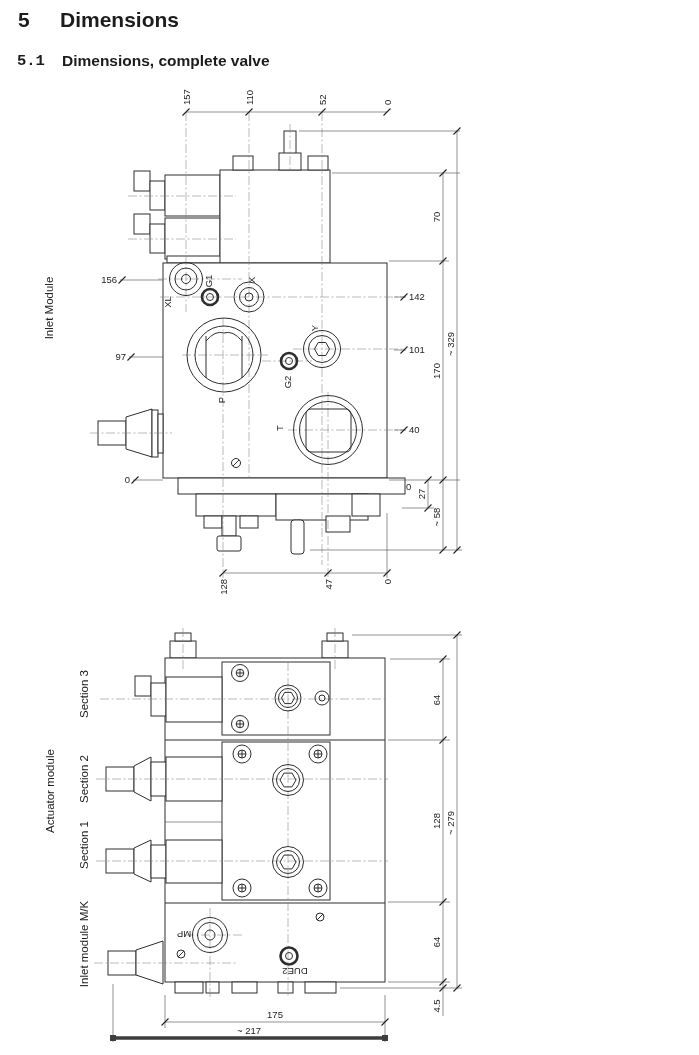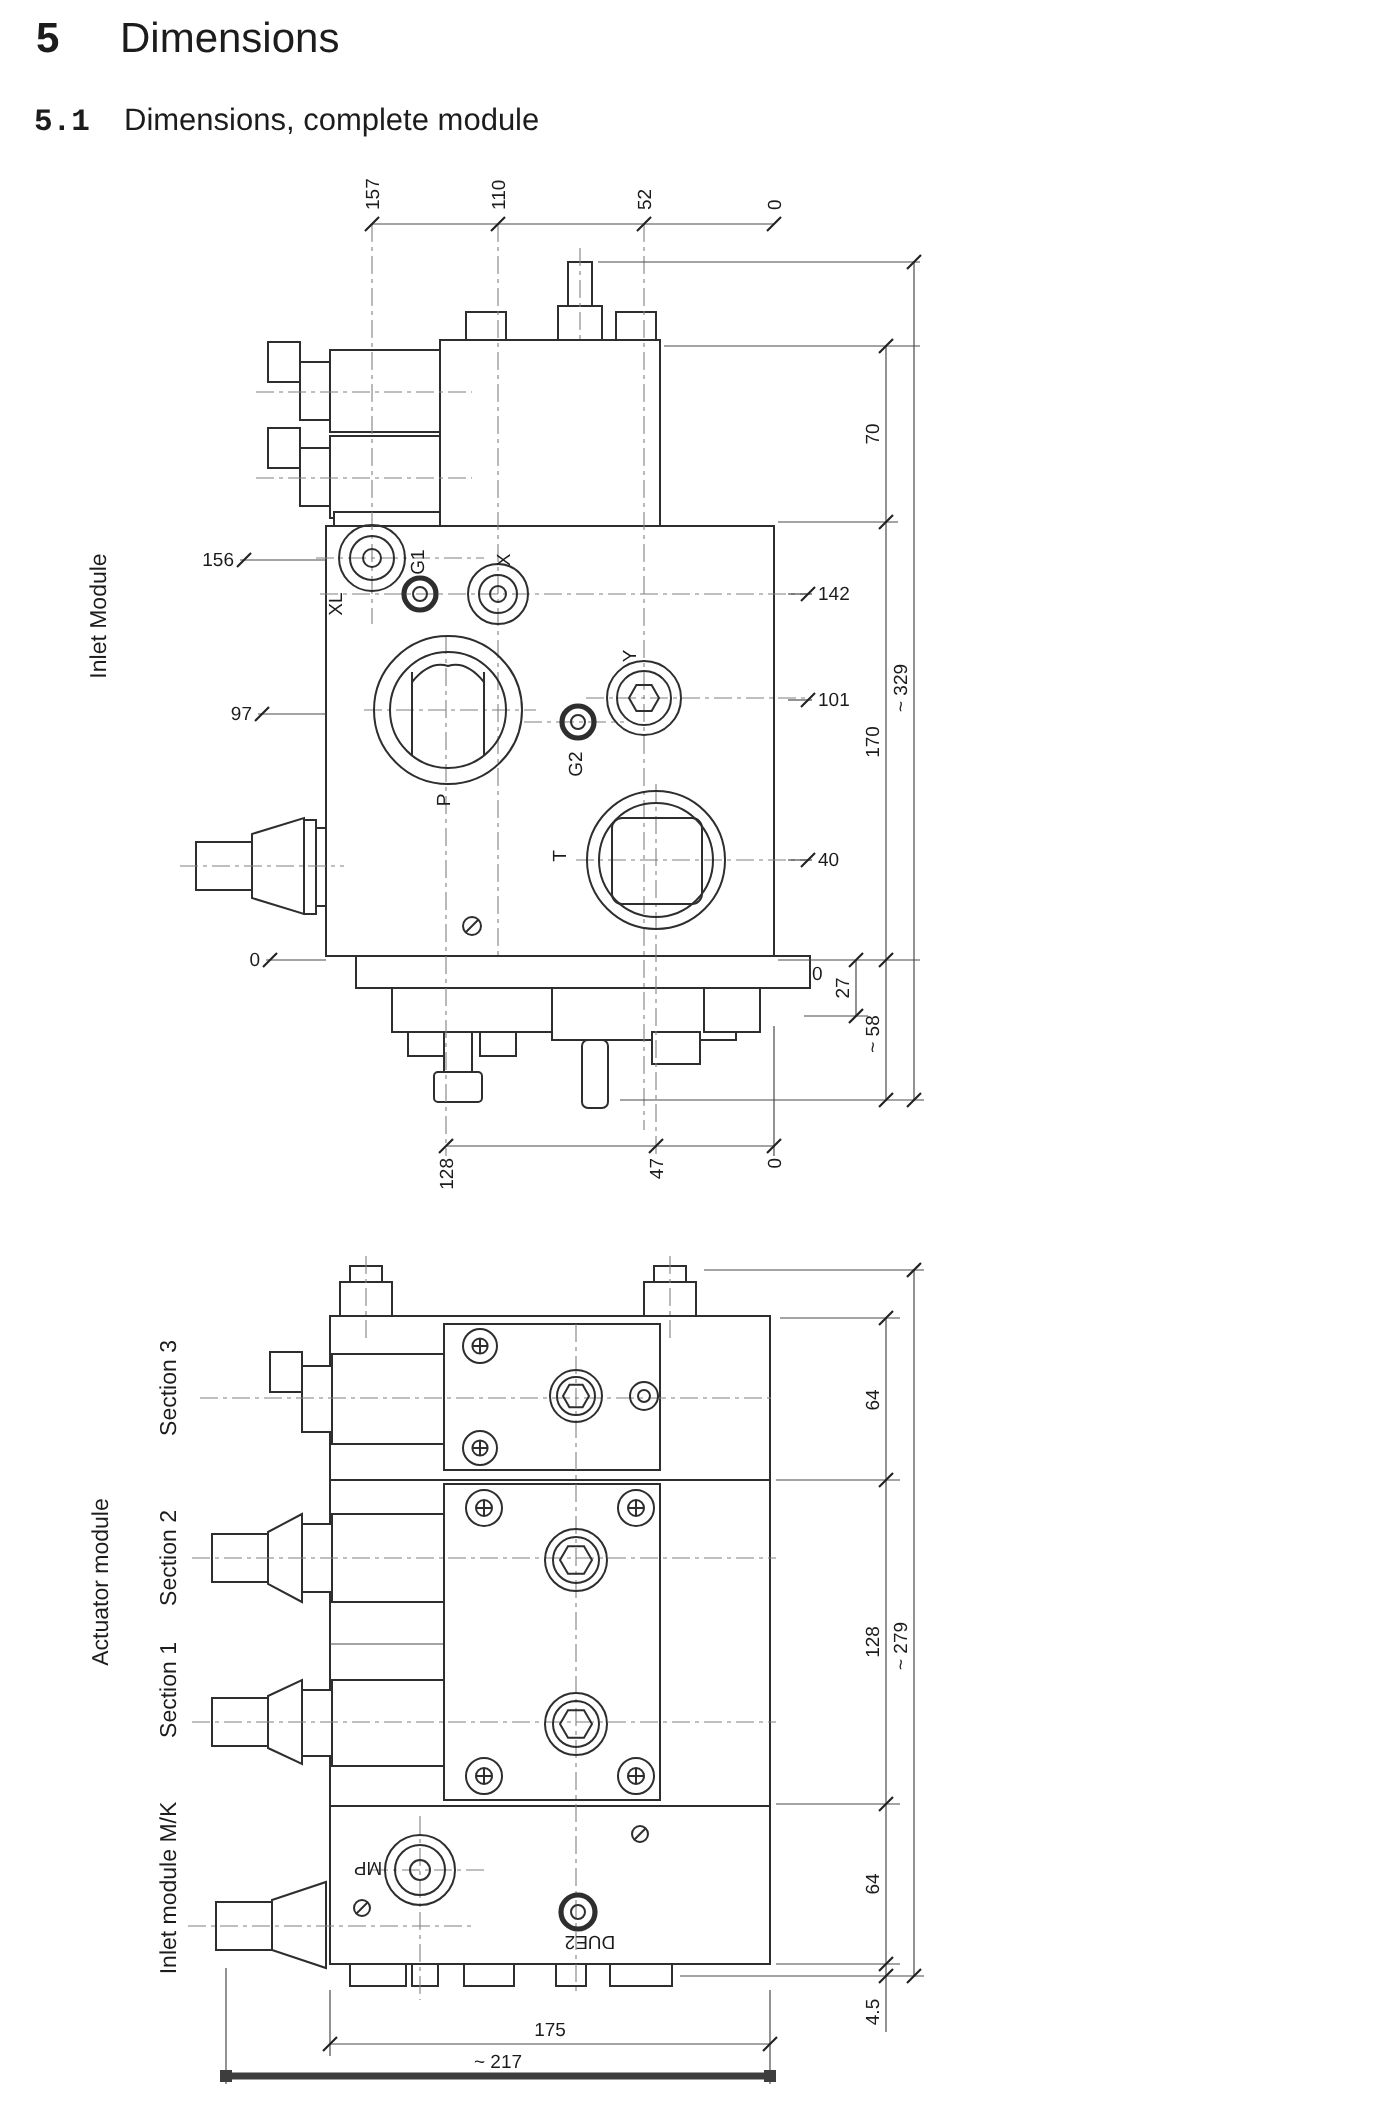--- a/index.html
+++ b/index.html
@@ -1,21 +1,21 @@
 <!DOCTYPE html>
 <html><head>
 <meta charset="utf-8">
 <style>
   html,body { margin:0; padding:0; background:#ffffff; }
   #page {
     position:relative; width:699px; height:1055px; background:#ffffff;
     font-family:"Liberation Sans", sans-serif; color:#1c1c1c; overflow:hidden;
   }
   .h-num  { position:absolute; font-weight:bold; }
-  .h-txt  { position:absolute; font-weight:normal; }
+  .h-txt  { position:absolute; font-weight:bold; }
   #sec-num  { left:18px; top:8px;  font-size:21px; }
   #sec-txt  { left:60px; top:8px;  font-size:21px; }
   #sub-num  { left:17px; top:52px; font-size:15.5px;font-family:Liberation Mono, monospace; }
   #sub-txt  { left:62px; top:52px; font-size:15.5px; }
   svg#drawing { position:absolute; left:0; top:0; }
   .ol  { fill:#ffffff; stroke:#2e2e2e; stroke-width:1; }
   .ln  { fill:none; stroke:#2e2e2e; stroke-width:1; }
   .thk { fill:none; stroke:#2e2e2e; stroke-width:2.6; }
   .dim { fill:none; stroke:#4a4a4a; stroke-width:0.6; }
   .cl  { fill:none; stroke:#808080; stroke-width:0.55; stroke-dasharray:9 2.5 2 2.5; }
@@ -28,21 +28,21 @@
   .mt  { font-size:11.5px; }
 </style>
 </head>
 <body>
 
 <div id="page">
 
   <span id="sec-num" class="h-num">5</span>
   <span id="sec-txt" class="h-txt">Dimensions</span>
   <span id="sub-num" class="h-num">5.1</span>
-  <span id="sub-txt" class="h-txt">Dimensions, complete module</span>
+  <span id="sub-txt" class="h-txt">Dimensions, complete valve</span>
 
   <svg id="drawing" width="699" height="1055" viewBox="0 0 699 1055">
     <defs>
       <path id="tk" d="M-3.5,3.5 L3.5,-3.5" class="tick"></path>
     </defs>
 
     <g>
 
       <g>
         <rect class="ol" x="134" y="171" width="16" height="20"></rect>

